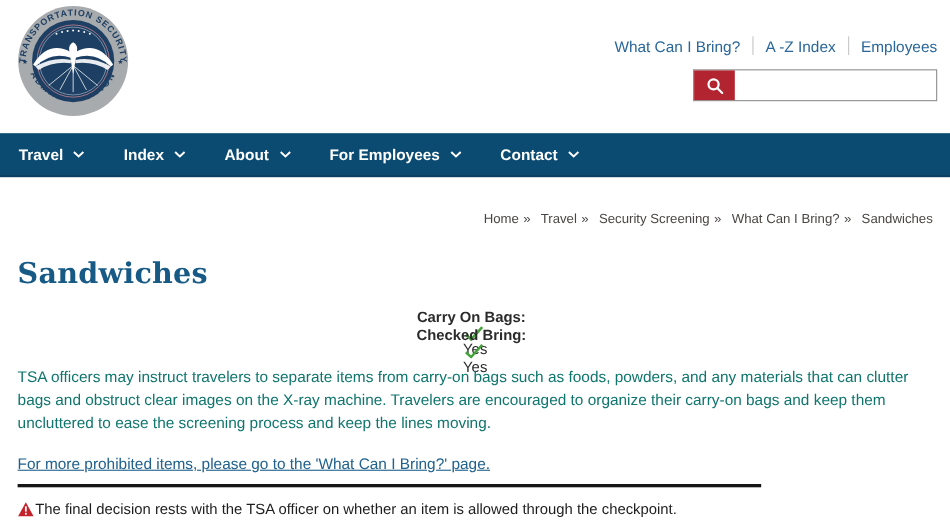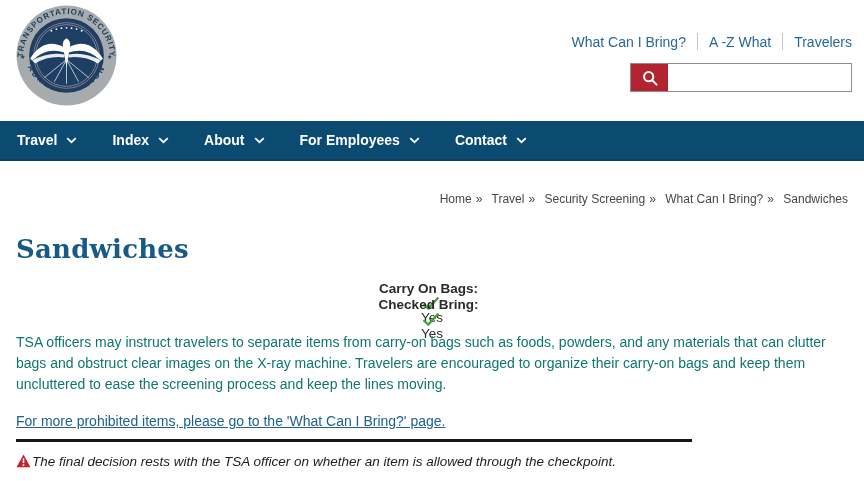--- a/index.html
+++ b/index.html
@@ -43,21 +43,21 @@
     font-family:"DejaVu Serif", serif; font-size:26px; font-weight:bold;
     color:#175a85; margin:28px 16px 0; letter-spacing:0.2px;
   }
   .allowances { margin:17px 16px 0; font-size:13.5px; color:#2b2b2b; }
   .allow-row { display:flex; align-items:center; height:16px;flex-direction:column; }
   .allow-label { font-weight:bold; margin-right:7px; white-space:nowrap; }
   .check { display:flex; margin-right:2px; }
   .body-text { margin:19px 16px 0; font-size:14px; line-height:21px; color:#0f766e; max-width:832px; }
   .more-link { display:inline-block; margin:18px 16px 0; font-size:14px; color:#20618e; text-decoration:underline; cursor:pointer; }
   .rule { width:676px; margin:9px 0 0 16px; border:none; border-top:3px solid #161616; }
-  .disclaimer { margin:12px 16px 0; font-size:13.5px; font-style:italic; color:#1d1d1d; display:flex; align-items:flex-start; }
+  .disclaimer { margin:12px 16px 0; font-size:13.5px; color:#1d1d1d; display:flex; align-items:center; }
   .warn-icon { display:flex; margin-right:1px; }
 </style>
 </head>
 <body>
 
 
 
 
 <div class="header">
 
@@ -106,23 +106,23 @@
 
       <text x="4" y="53" font-size="6" fill="#1d3f63">★</text>
       <text x="90" y="53" font-size="6" fill="#1d3f63">★</text>
     </svg>
   </div>
 
   <div class="header-right">
     <div class="top-links">
       <span class="tlink">What Can I Bring?</span>
       <span class="tdivider"></span>
-      <span class="tlink">A -Z What</span>
+      <span class="tlink">A -Z Index</span>
       <span class="tdivider"></span>
-      <span class="tlink">Travelers</span>
+      <span class="tlink">Employees</span>
     </div>
     <div class="search-row">
       <button class="search-btn">
         <svg width="16" height="16" viewBox="0 0 16 16">
           <circle cx="6.7" cy="6.7" r="4.6" fill="none" stroke="#fff" stroke-width="2"></circle>
           <line x1="10.2" y1="10.2" x2="14.6" y2="14.6" stroke="#fff" stroke-width="2" stroke-linecap="round"></line>
         </svg>
       </button>
     </div>
   </div>

